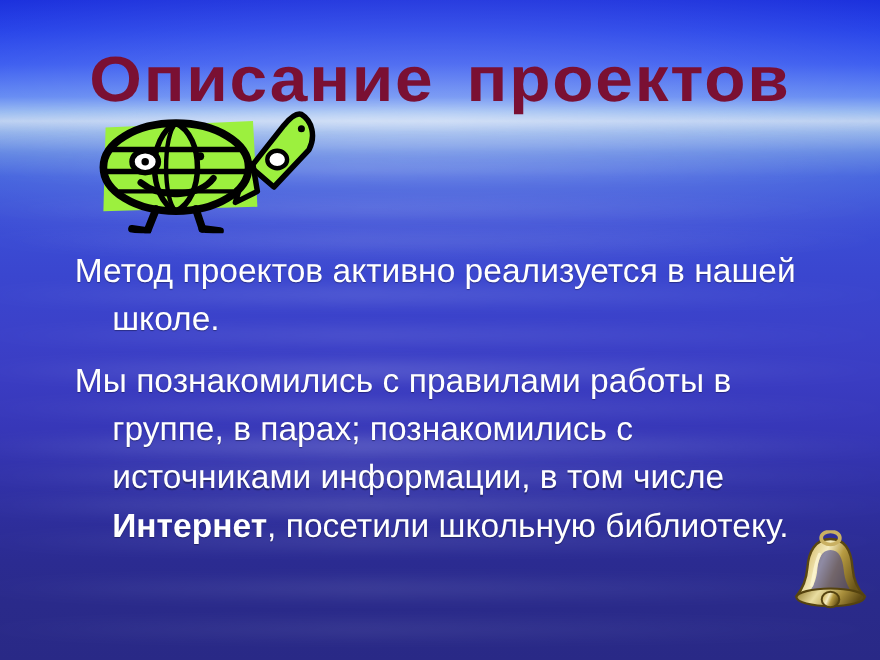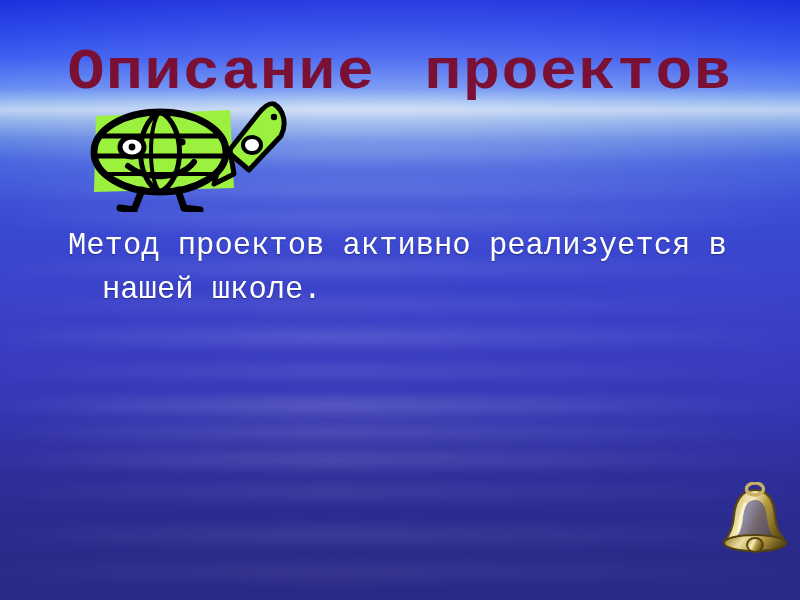--- a/index.html
+++ b/index.html
@@ -6,21 +6,21 @@
   html, body {
     margin: 0;
     padding: 0;
     background: #000;
   }
   #slide {
     position: relative;
     width: 800px;
     height: 600px;
     overflow: hidden;
-    font-family: Liberation Mono, monospace;
+    font-family: Liberation Sans, sans-serif;
     
     background:
       linear-gradient(to bottom,
         #1b30dd 0px,
         #2340e8 28px,
         #3456ef 58px,
         #5d85f2 88px,
         #93b7f0 102px,
         #b9cef0 110px,
         #8fb0ea 120px,
@@ -187,20 +187,23 @@
         <path d="M100,90 L106,108" fill="none" stroke="#000000" stroke-width="7" stroke-linecap="round"></path>
         <path d="M106,108 L122,110" fill="none" stroke="#000000" stroke-width="7" stroke-linecap="round"></path>
       </g>
     </svg>
   </div>
 
   <div id="body-text">
     <p class="para first">
       <span>Метод проектов активно реализуется в нашей школе.</span>
     </p>
+    <p class="para second">
+      <span>Мы познакомились с правилами работы в группе, в парах; познакомились с источниками информации, в том числе </span><span class="bold">Интернет</span><span>, посетили школьную библиотеку.</span>
+    </p>
   </div>
 
   <div id="bell-art">
     <svg width="78" height="82" viewBox="0 0 78 82" xmlns="http://www.w3.org/2000/svg">
       <defs>
         <linearGradient id="goldA" x1="0" y1="0" x2="1" y2="0.4">
           <stop offset="0%" stop-color="#6d5a1c"></stop>
           <stop offset="22%" stop-color="#d9c274"></stop>
           <stop offset="45%" stop-color="#f5ecc0"></stop>
           <stop offset="66%" stop-color="#b79b42"></stop>

